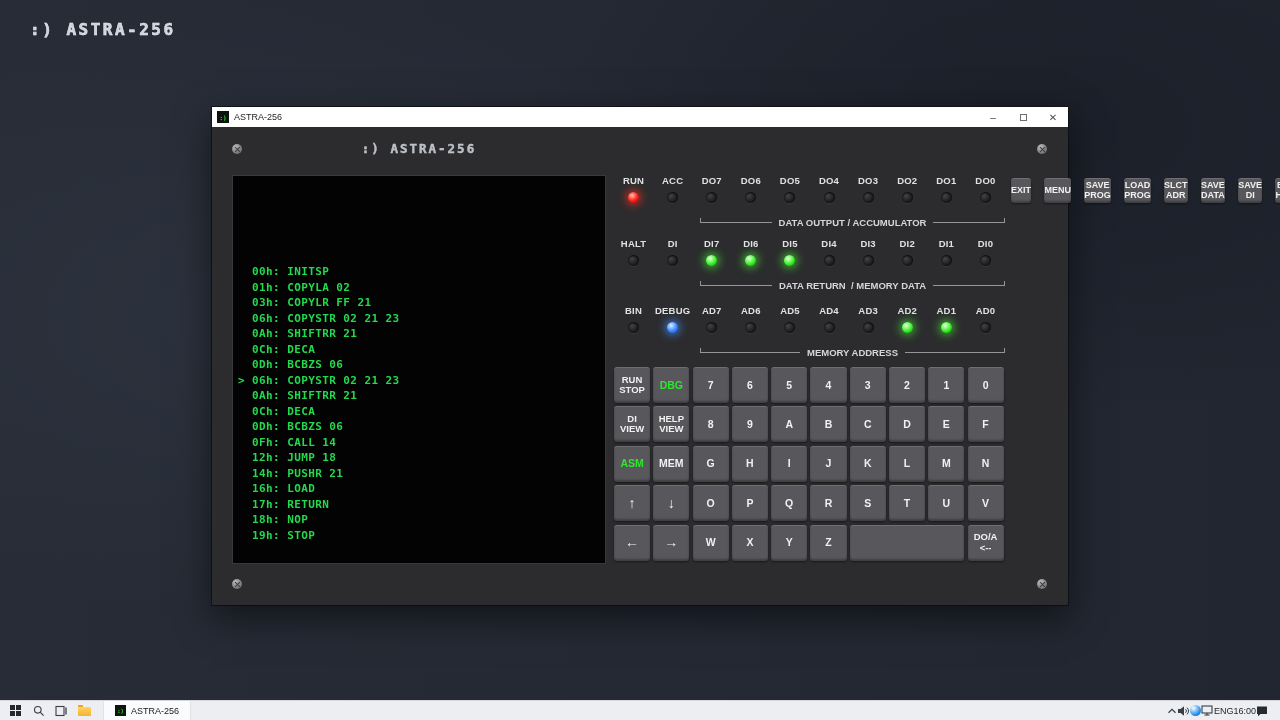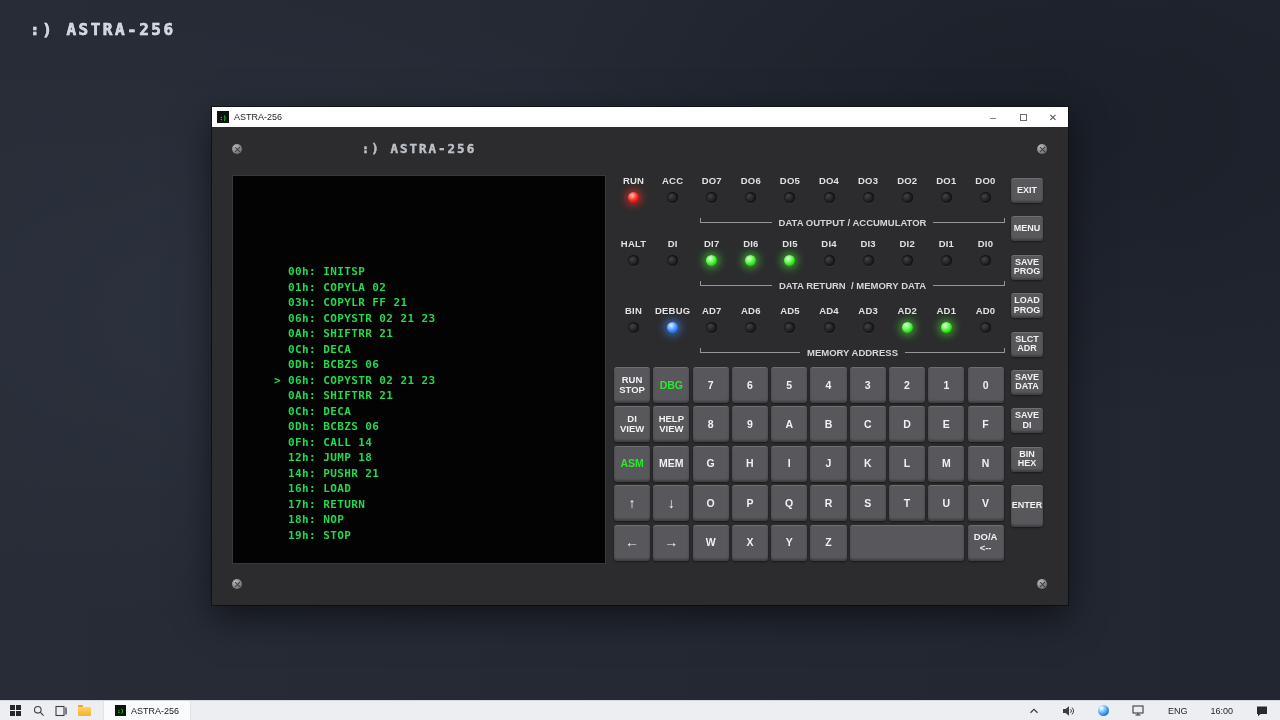--- a/index.html
+++ b/index.html
@@ -40,21 +40,21 @@
 
   .panel-logo{ position:absolute; left:21px; top:14px; width:372px; text-align:center;
     font:bold 12.5px "DejaVu Sans Mono",monospace; letter-spacing:2px; color:#b9bdc4;
     -webkit-text-stroke:.4px #c9cdd4; }
 
   
   .terminal{ position:absolute; left:21px; top:49px; width:372px; height:387px;
     background:#030303; box-shadow:0 0 0 1px #39393b; overflow:hidden; }
   #terminal-lines{ padding:88px 0 0 5px; }
   .tline{ font:bold 11px/15.5px "DejaVu Sans Mono",monospace; color:var(--terminal-green,#23d94e);
-    white-space:pre; letter-spacing:.4px;margin-left:36px; }
+    white-space:pre; letter-spacing:.4px; }
 
   
   #led-rows{ position:absolute; left:402px; top:0; width:391px; height:238px; }
   .led-row{ position:absolute; left:0; width:100%; }
   .led-row:nth-child(1){ top:48px; } .led-row:nth-child(2){ top:111px; } .led-row:nth-child(3){ top:178px; }
   .led-grid{ display:grid; grid-template-columns:repeat(10,1fr); }
   .led-cell{ display:flex; flex-direction:column; align-items:center; gap:6px; }
   .led-label{ font:bold 9.5px/11px "Liberation Sans",sans-serif; color:#e0e1e4; letter-spacing:.2px; }
   .led{ width:11px; height:11px; border-radius:50%; }
   .led-off{ background:radial-gradient(circle at 35% 30%,#45454a,#17171a 70%);
@@ -76,21 +76,21 @@
     grid-template-columns:repeat(10,36.1px); grid-auto-rows:36px; column-gap:3.2px; row-gap:3.4px; }
   .key{ border:none; border-radius:3px; background:#58585c; color:#f1f1f2;
     font:bold 10.5px/11px "Liberation Sans",sans-serif; display:flex; align-items:center; justify-content:center;
     text-align:center; white-space:pre-line; padding:0;
     box-shadow:inset 0 1px 0 rgba(255,255,255,.14), inset 0 -2px 2px rgba(0,0,0,.28), 0 1px 2px rgba(0,0,0,.45); }
   .key.two{ font-size:9.5px; line-height:10.5px; }
   .key.accent{ color:var(--accent-green,#2ee62e); }
   .key.arrow{ font-size:14px; }
 
   
-  #side-col{ position:absolute; left:799px; top:51px; width:32px; display:flex; flex-direction:column; gap:13.4px; }
+  #side-col{ position:absolute; left:799px; top:51px; width:32px; display:flex; flex-direction:row; gap:13.4px; }
   .sbtn{ flex:none; height:25px; border:none; border-radius:3px; background:#58585c; color:#f1f1f2;
     font:bold 9px/9.5px "Liberation Sans",sans-serif; display:flex; align-items:center; justify-content:center;
     text-align:center; white-space:pre-line; padding:0;
     box-shadow:inset 0 1px 0 rgba(255,255,255,.14), inset 0 -2px 2px rgba(0,0,0,.28), 0 1px 2px rgba(0,0,0,.45); }
   .sbtn.tall{ height:42px; }
 
   
   .taskbar{ position:absolute; left:0; top:700px; width:1280px; height:20px; background:var(--taskbar-bg,#eceef1);
     border-top:1px solid #d4d7db; display:flex; align-items:center; padding-left:4px; }
   .tb-ic{ width:23px; height:20px; display:flex; align-items:center; justify-content:center; }
@@ -98,21 +98,21 @@
   .start-grid span{ background:#24272c; }
   .folder{ position:relative; width:13px; height:9px; background:linear-gradient(#ffd269,#f2b32a);
     border-radius:1px; margin-top:2px; }
   .folder::before{ content:""; position:absolute; left:0; top:-2px; width:5px; height:2px;
     background:#e8a61f; border-radius:1px 1px 0 0; }
   .tb-app{ height:20px; display:flex; align-items:center; gap:5px; padding:0 11px; margin-left:7px;
     background:#fafbfc; border-left:1px solid #dfe2e6; border-right:1px solid #dfe2e6; }
   .tb-app-icon{ width:11px; height:11px; background:#0d1410; display:flex; align-items:center; justify-content:center; }
   .tb-app-icon span{ font:bold 5.5px "DejaVu Sans Mono",monospace; color:#35e83a; }
   .tb-app-label{ font-size:9px; color:#16181b; }
-  .tb-tray{ margin-left:auto; display:flex; align-items:center; gap:23px; padding-right:12px; }
+  .tb-tray{ margin-left:auto; display:flex; align-items:center; gap:0; padding-right:12px; }
   .tray-text{ font-size:9px; color:#23262b; }
   .blue-dot{ width:11px; height:11px; border-radius:50%;
     background:radial-gradient(circle at 32% 28%,#ffffff,#7ec3f7 35%,#1677d2 75%); }
 </style>
 </head>
 <body>
 
 <div class="desktop">
   <div class="desktop-logo">:) ASTRA-256</div>
 

